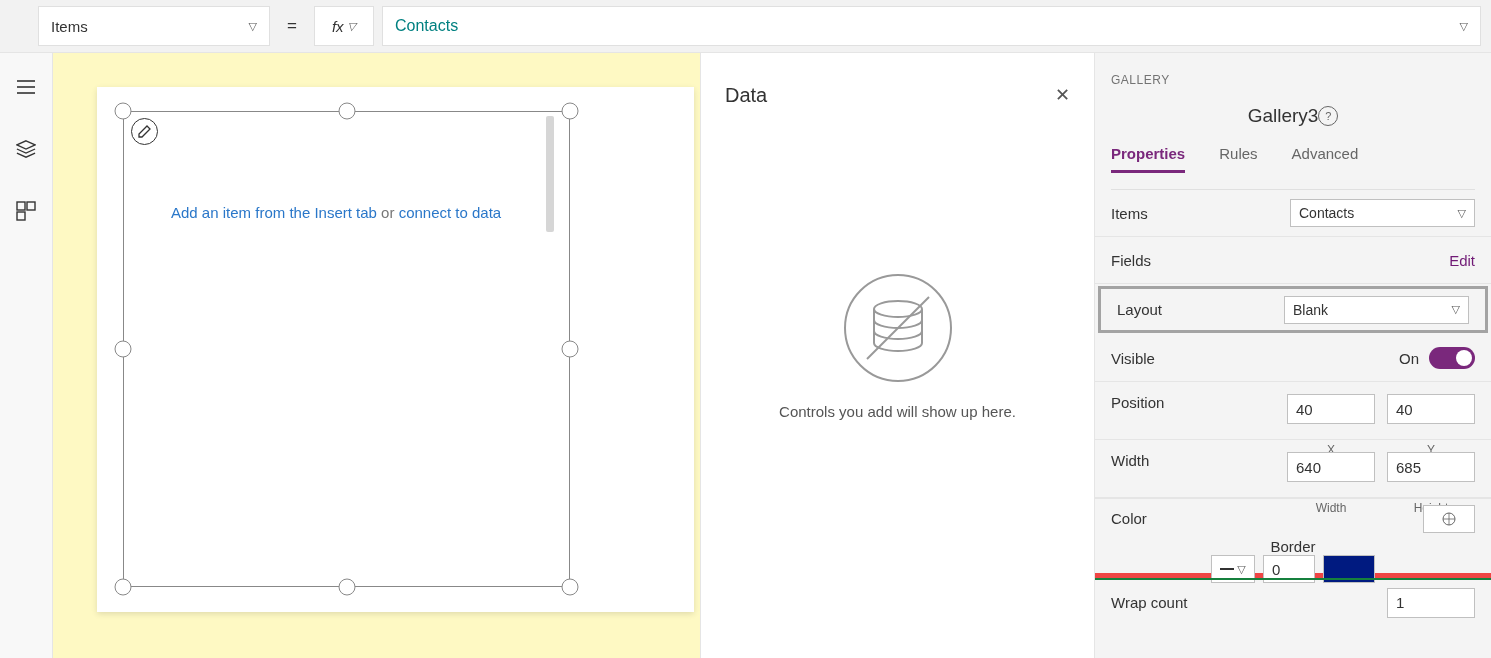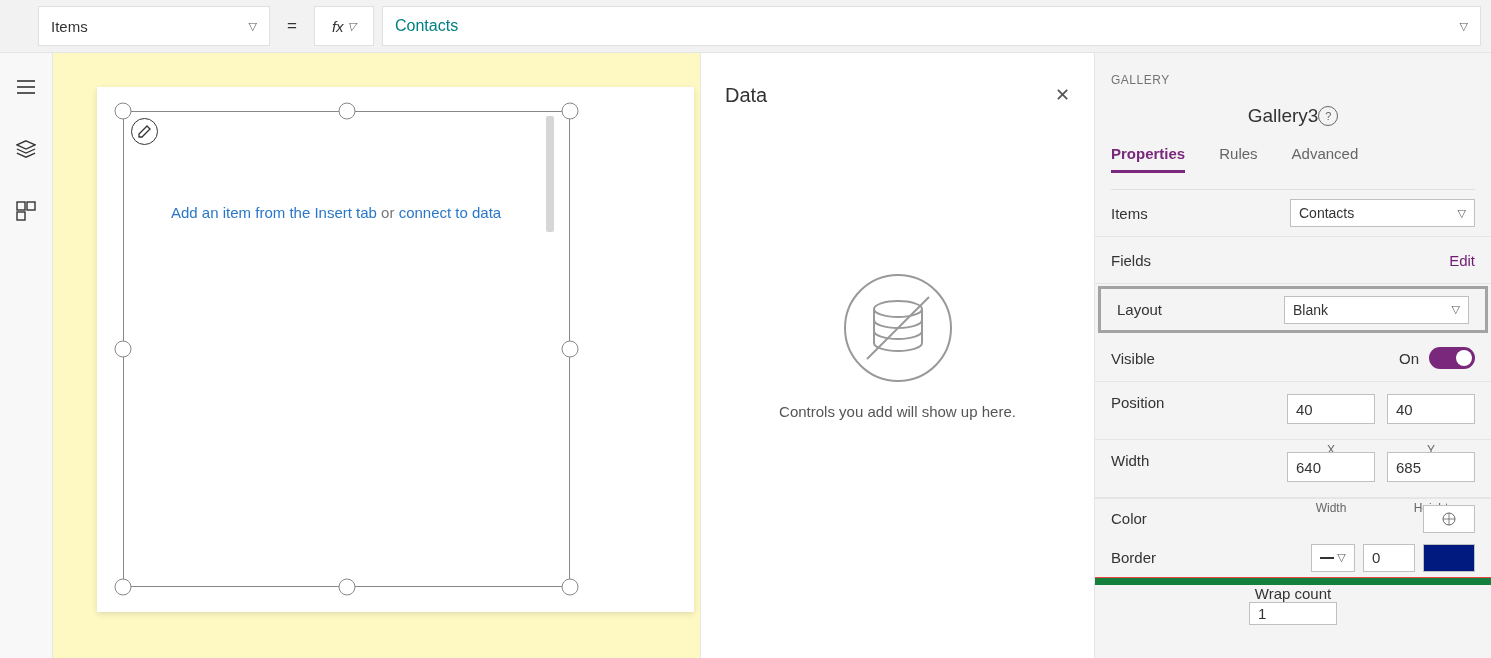--- a/index.html
+++ b/index.html
@@ -237,31 +237,31 @@
       <span class="prop-label">Color</span>
       <div class="color-swatch">
         <svg width="16" height="16" viewBox="0 0 16 16">
             <path d="M8 2 a6 6 0 0 1 0 12 M8 2 a6 6 0 0 0 0 12" fill="none" stroke="#666" stroke-width="1"></path>
             <path d="M2 8 h12" stroke="#666" stroke-width="0.8"></path>
             <path d="M8 2 v12" stroke="#666" stroke-width="0.8"></path>
           </svg>
       </div>
     </div>
 
-    <div class="prop-row" style="border-bottom:1px solid #ef4444;height:40px;">
+    <div class="prop-row" style="border-bottom:5px solid #ef4444;height:40px;flex-direction:column;">
       <span class="prop-label">Border</span>
       <div class="border-ctrls">
         <div class="border-style">
           <div class="border-line"></div>
           <span class="chev">▽</span>
         </div>
         <div class="border-width">0</div>
         <div class="border-color"></div>
       </div>
     </div>
 
-    <div class="prop-row" style="border-top:7px solid #15803d;border-bottom:none;flex-direction:column;">
+    <div class="prop-row" style="border-top:2px solid #15803d;border-bottom:none;">
       <span class="prop-label">Wrap count</span>
       <div class="num-input">1</div>
     </div>
 
   </div>
 </div>
 
 </body></html>

